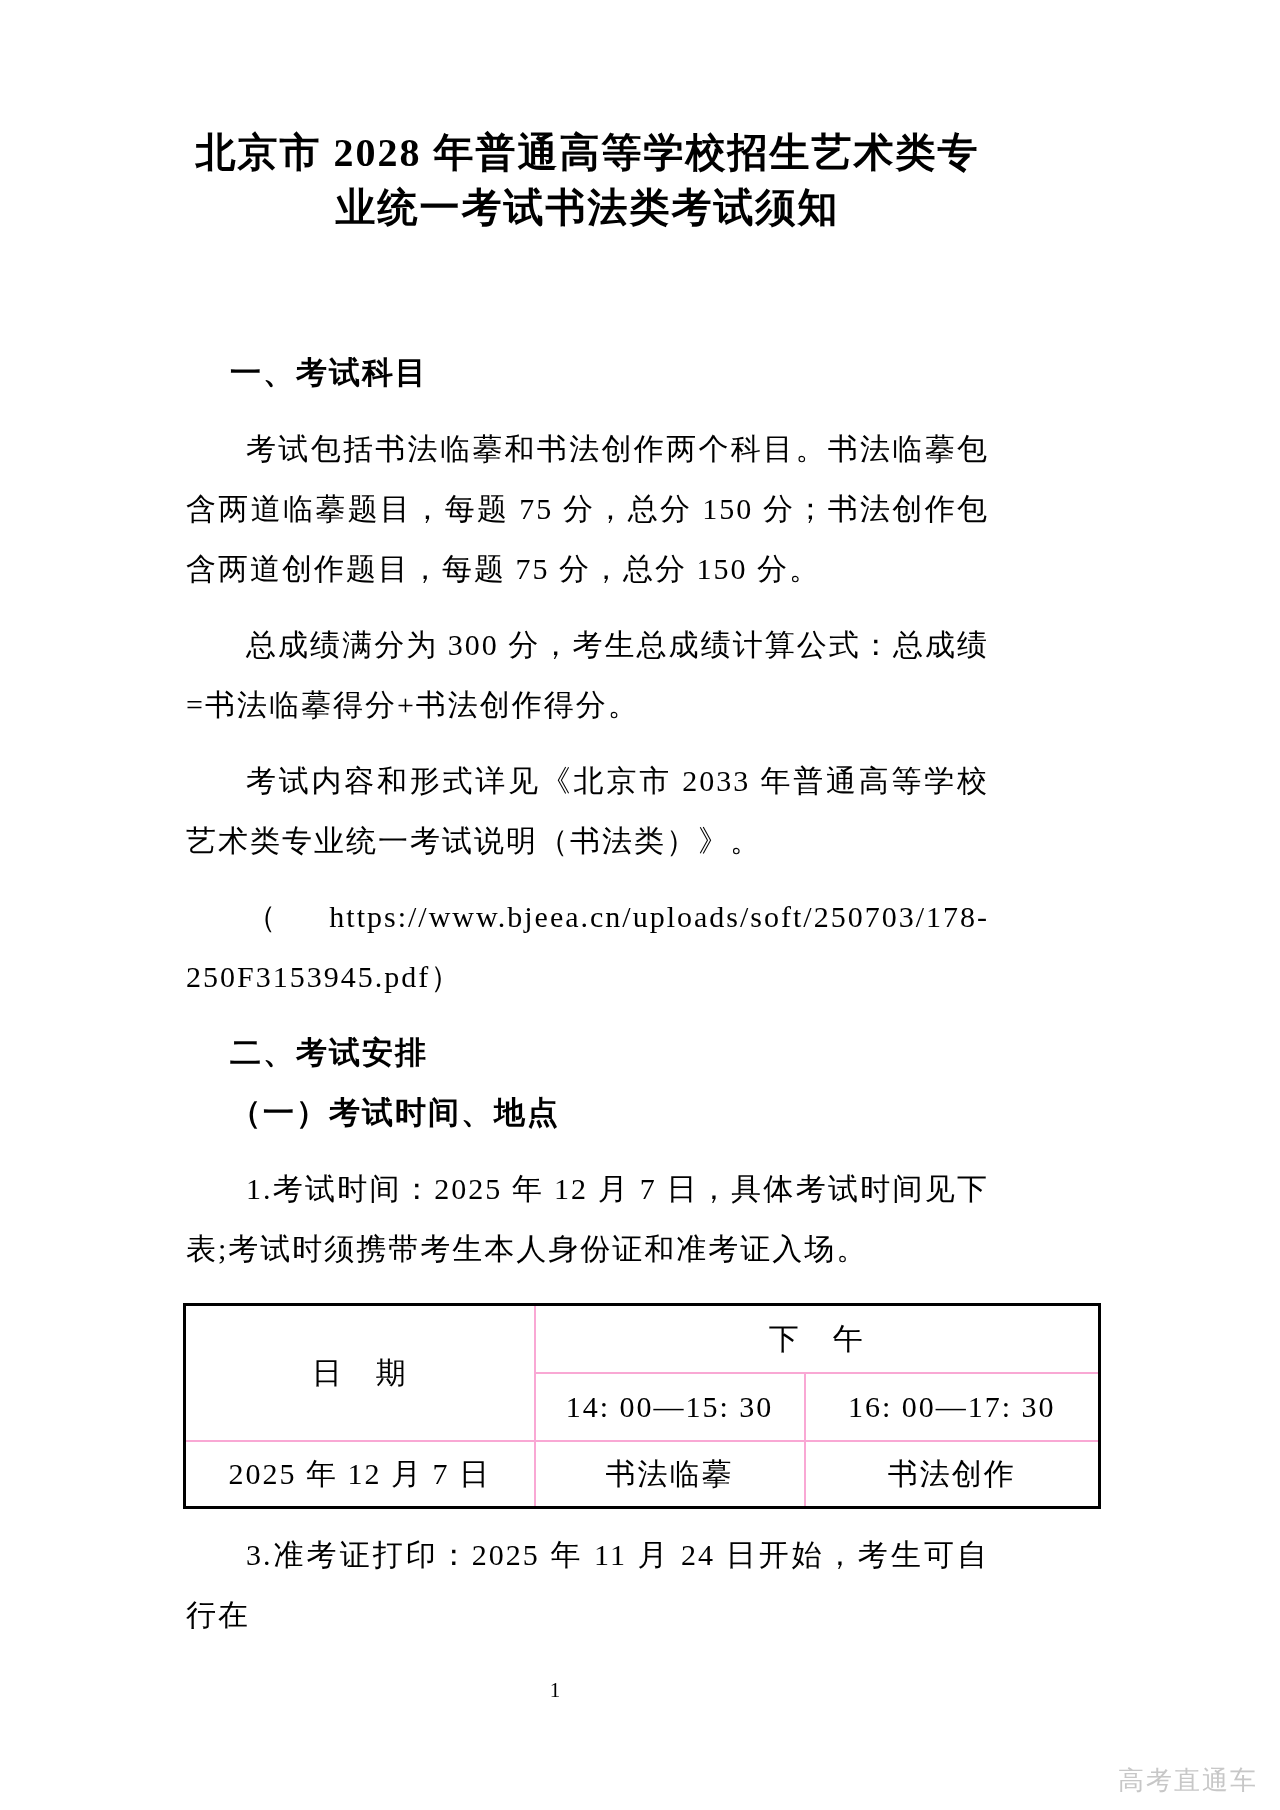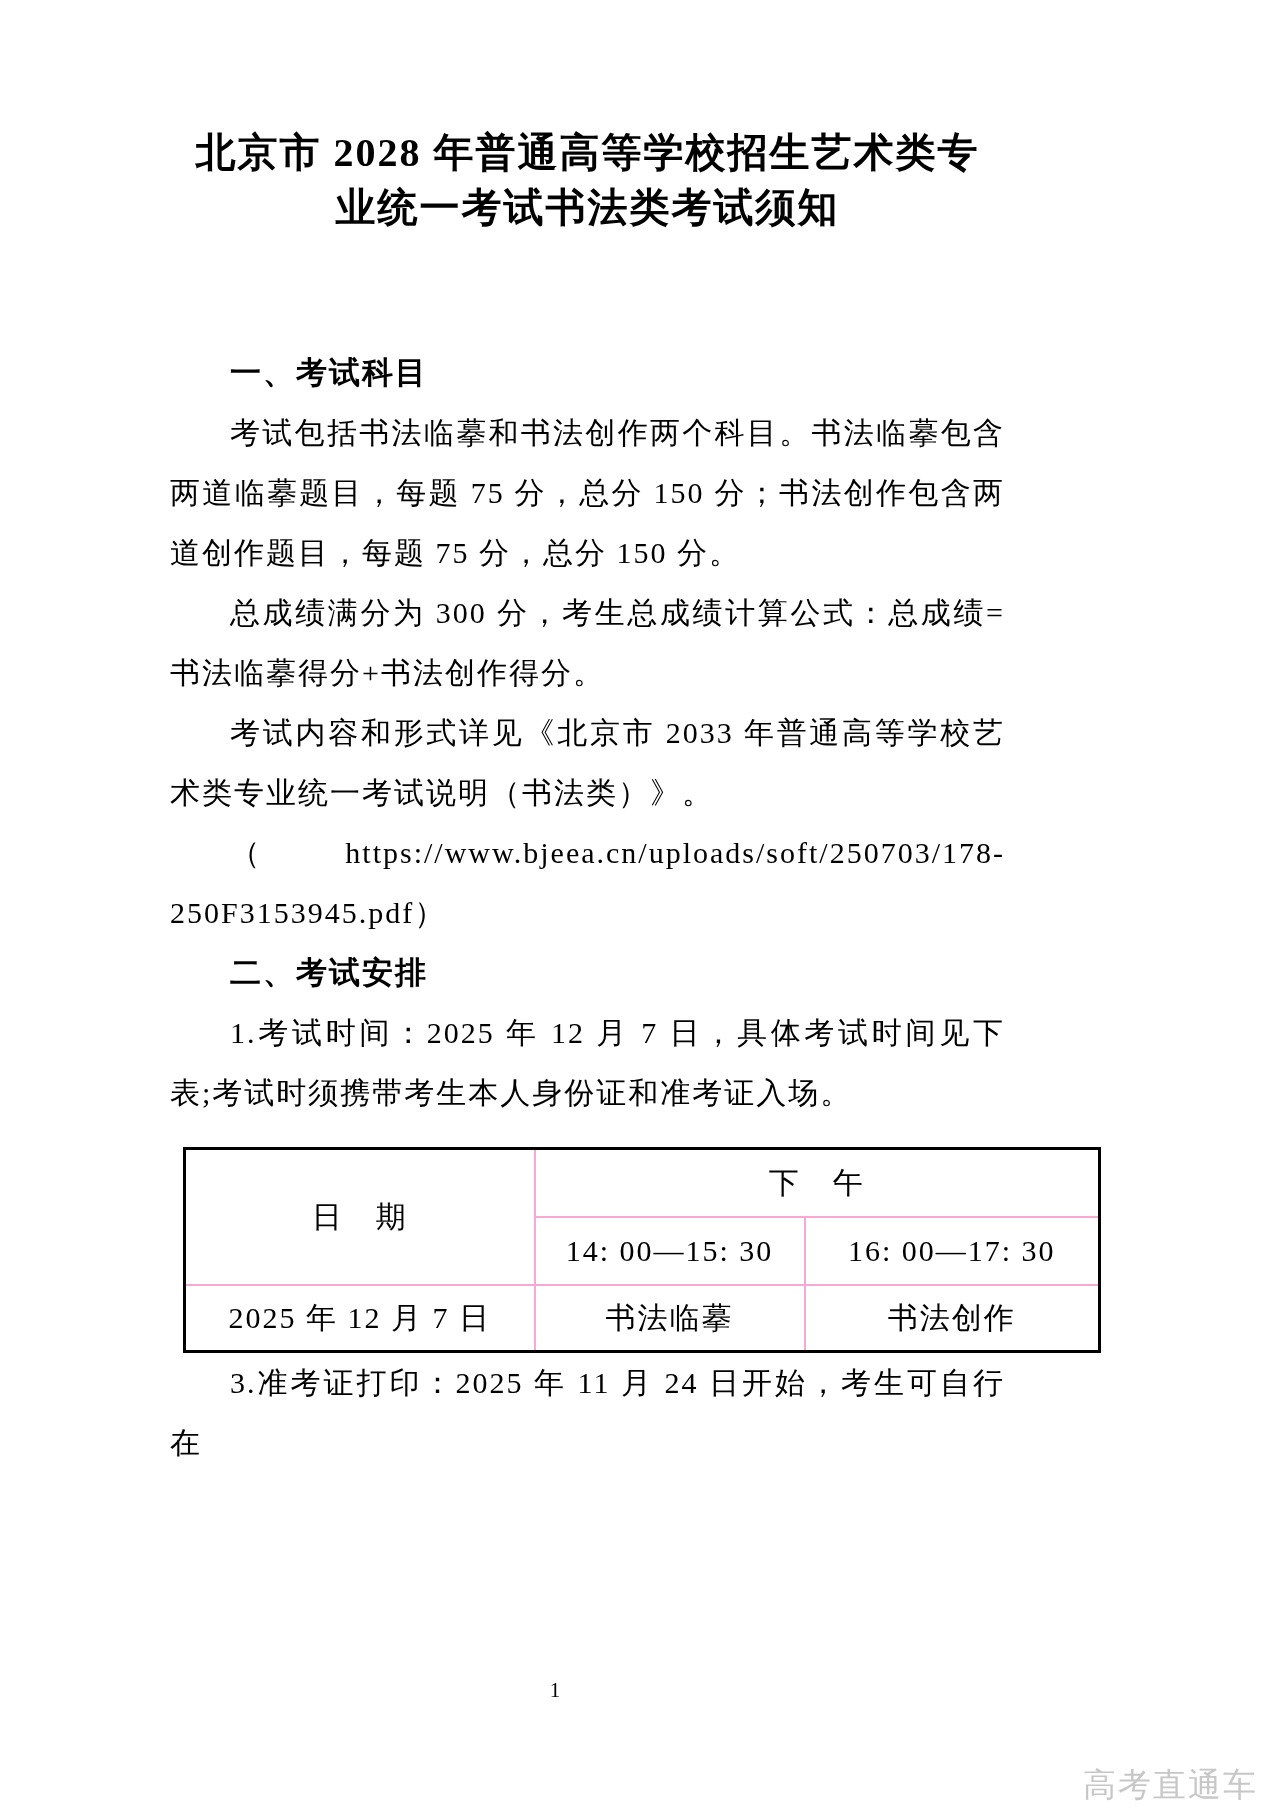--- a/index.html
+++ b/index.html
@@ -32,21 +32,21 @@
     margin: 0;
     padding-left: 60px;
     font-size: 31px;
     line-height: 60px;
     font-weight: bold;
     letter-spacing: 2px;
     font-family: "Liberation Sans", "DejaVu Sans", sans-serif;
   }
   .heading.first { margin-top: 108px; }
   p.body-para {
-    margin: 0;
+    margin: 16px;
     font-size: 30px;
     line-height: 60px;
     letter-spacing: 2px;
     text-indent: 2em;
     text-align: justify;
     overflow-wrap: break-word;
   }
   table.schedule {
     border-collapse: collapse;
     table-layout: fixed;
@@ -71,21 +71,21 @@
     top: 1678px;
     left: 170px;
     width: 770px;
     text-align: center;
     font-size: 21px;
   }
   .watermark {
     position: absolute;
     top: 1763px;
     right: 22px;
-    font-size: 33px;
+    font-size: 26px;
     letter-spacing: 2px;
     color: #c7c7c7;
     font-family: "Liberation Sans", "DejaVu Sans", sans-serif;
   }
 </style>
 </head>
 <body>
 
 <div class="page">
   <div class="content">
@@ -96,20 +96,21 @@
     </h1>
 
     <h2 class="heading first">一、考试科目</h2>
 
     <p class="body-para">考试包括书法临摹和书法创作两个科目。书法临摹包含两道临摹题目，每题 75 分，总分 150 分；书法创作包含两道创作题目，每题 75 分，总分 150 分。</p>
     <p class="body-para">总成绩满分为 300 分，考生总成绩计算公式：总成绩=书法临摹得分+书法创作得分。</p>
     <p class="body-para">考试内容和形式详见《北京市 2033 年普通高等学校艺术类专业统一考试说明（书法类）》。</p>
     <p class="body-para">（https://www.bjeea.cn/uploads/soft/250703/178-250F3153945.pdf）</p>
 
     <h2 class="heading">二、考试安排</h2>
+    <h3 class="heading">（一）考试时间、地点</h3>
 
     <p class="body-para">1.考试时间：2025 年 12 月 7 日，具体考试时间见下表;考试时须携带考生本人身份证和准考证入场。</p>
 
     <table class="schedule">
       <colgroup>
         <col style="width:350px">
         <col style="width:270px">
         <col style="width:295px">
       </colgroup>
       <tbody>

